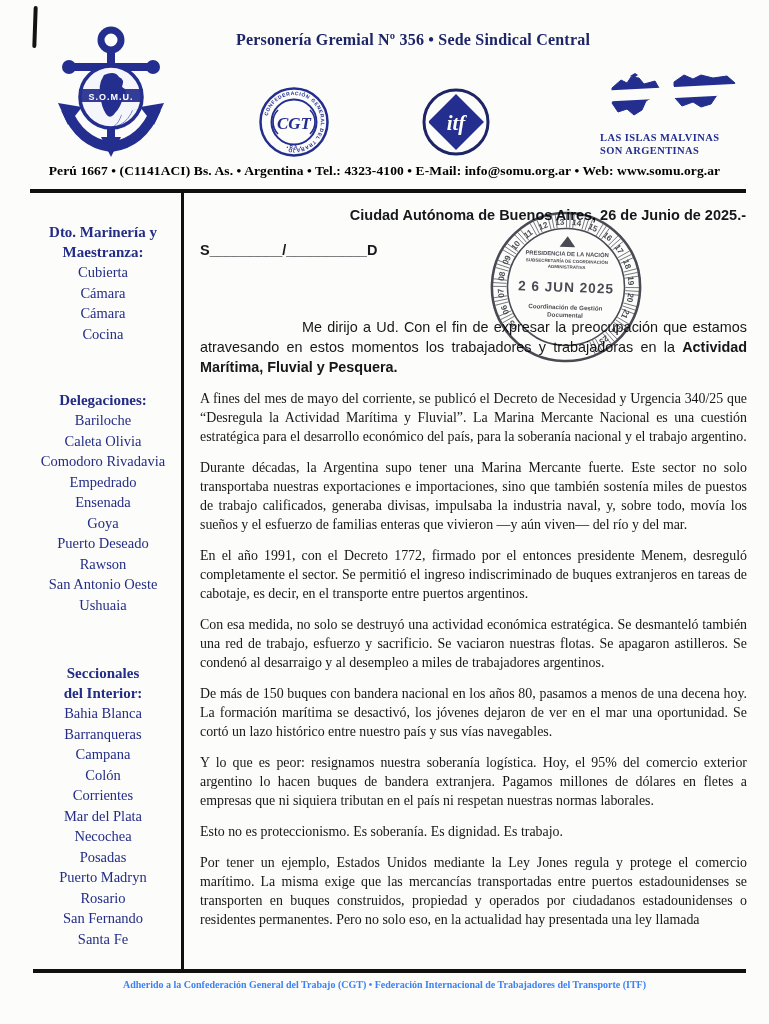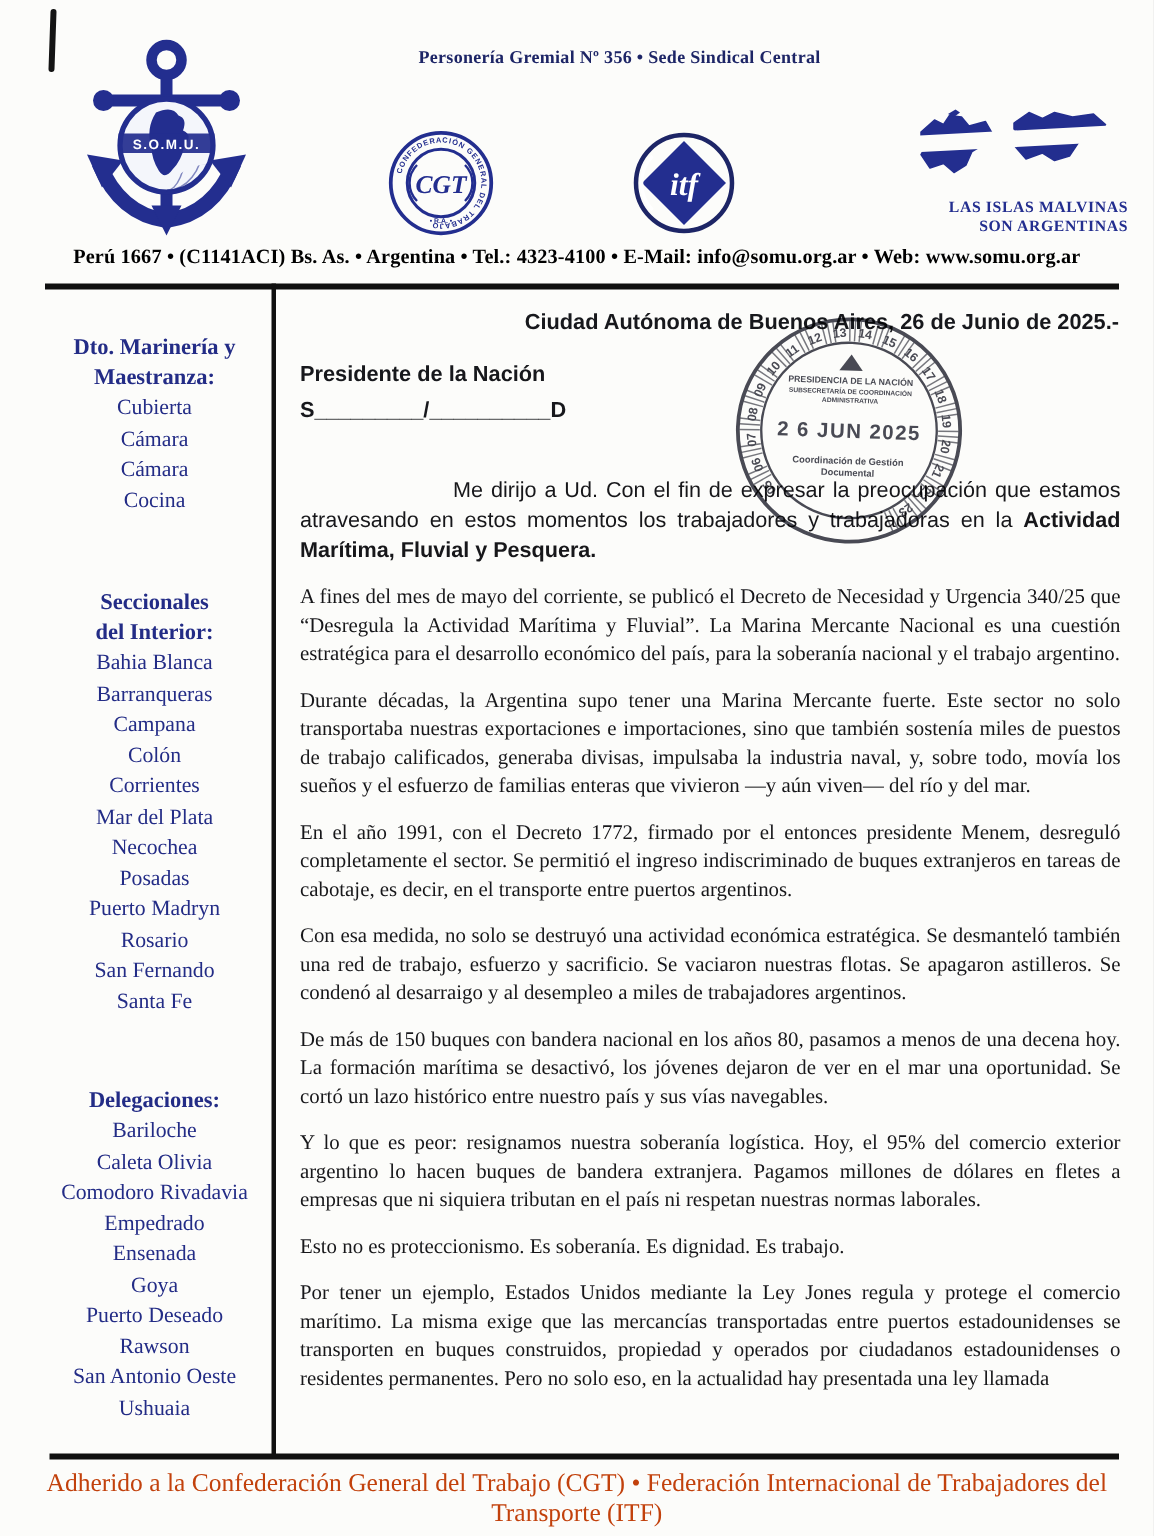--- a/index.html
+++ b/index.html
@@ -5,24 +5,24 @@
   html,body{margin:0;padding:0;background:#e9e9e7;}
   .page{position:relative;width:769px;height:1024px;background:#fcfcfa;overflow:hidden;
         font-family:"Liberation Serif",serif;color:#17171a;}
   .pen-mark{position:absolute;left:33px;top:6px;width:4px;height:42px;background:#141414;
         border-radius:2px;transform:rotate(2deg);}
   
   .somu-logo{position:absolute;left:52px;top:22px;width:118px;height:138px;}
   .title-block{position:absolute;left:178px;top:26px;width:470px;text-align:center;}
   .main-title{font-family:"Liberation Serif",serif;font-style:italic;font-weight:bold;
         font-size:27px;line-height:30px;color:#232e8f;letter-spacing:.5px;margin:0;}
-  .sub-title{font-weight:bold;font-size:12px;color:#1d2566;margin-top:5px;letter-spacing:.2px;}
+  .sub-title{font-weight:bold;font-size:16px;color:#1d2566;margin-top:5px;letter-spacing:.2px;}
   .cgt-logo{position:absolute;left:258px;top:86px;width:72px;height:72px;}
   .itf-logo{position:absolute;left:420px;top:86px;width:72px;height:72px;}
-  .malvinas{position:absolute;left:600px;top:56px;width:152px;text-align:right;}
+  .malvinas{position:absolute;left:600px;top:56px;width:152px;text-align:left;}
   .malvinas-caption{font-size:10.5px;font-weight:bold;color:#232e8f;line-height:12.5px;letter-spacing:.4px;}
   .address-line{position:absolute;left:0;top:163px;width:100%;text-align:center;
         font-weight:bold;font-size:13.5px;color:#000000;letter-spacing:.1px;}
   
   .rule{position:absolute;background:#101010;}
   .rule-top{left:30px;top:189px;width:716px;height:3.5px;}
   .rule-bottom{left:33px;top:969px;width:713px;height:3.5px;}
   .v-divider{position:absolute;left:181px;top:189px;width:2.5px;height:783px;background:#101010;}
   
   .sidebar{position:absolute;left:28px;top:222px;width:150px;text-align:center;color:#232c86;}
@@ -35,21 +35,21 @@
         font-weight:600;font-size:14.5px;line-height:24px;color:#17181c;}
   .paragraphs{position:absolute;left:200px;top:317px;width:547px;}
   .para{margin:0 0 12px 0;font-size:13.9px;line-height:19px;text-align:justify;color:#17171a;}
   .para.sans{font-family:"Liberation Sans",sans-serif;font-size:14.4px;line-height:20px;text-indent:102px;}
   .para b{font-weight:bold;}
   
   .stamp{position:absolute;left:488px;top:209px;width:156px;height:156px;
         transform:rotate(2deg);mix-blend-mode:multiply;opacity:.92;}
   
   .footer-line{position:absolute;left:0;top:979px;width:100%;text-align:center;
-        font-weight:normal;font-size:17px;color:#c2410c;}
+        font-weight:bold;font-size:10px;color:#3b82f6;}
 </style>
 </head>
 <body>
 
 <div class="page">
 
   <div class="pen-mark"></div>
 
   <svg class="somu-logo" viewBox="0 0 118 136">
     <g fill="#232e8f" stroke="none">
@@ -121,54 +121,53 @@
 
   <aside class="sidebar" id="sidebar">
       <div style="margin-top: 0px;">
         <div class="sb-heading-line">Dto. Marinería y</div>
         <div class="sb-heading-line">Maestranza:</div>
         <div class="sb-item">Cubierta</div>
         <div class="sb-item">Cámara</div>
         <div class="sb-item">Cámara</div>
         <div class="sb-item">Cocina</div>
       </div>
+      <div style="margin-top: 46px;">
+        <div class="sb-heading-line">Delegaciones:</div>
+        <div class="sb-item">Bariloche</div>
+        <div class="sb-item">Caleta Olivia</div>
+        <div class="sb-item">Comodoro Rivadavia</div>
+        <div class="sb-item">Empedrado</div>
+        <div class="sb-item">Ensenada</div>
+        <div class="sb-item">Goya</div>
+        <div class="sb-item">Puerto Deseado</div>
+        <div class="sb-item">Rawson</div>
+        <div class="sb-item">San Antonio Oeste</div>
+        <div class="sb-item">Ushuaia</div>
+      </div>
       <div style="margin-top: 48px;">
         <div class="sb-heading-line">Seccionales</div>
         <div class="sb-heading-line">del Interior:</div>
         <div class="sb-item">Bahia Blanca</div>
         <div class="sb-item">Barranqueras</div>
         <div class="sb-item">Campana</div>
         <div class="sb-item">Colón</div>
         <div class="sb-item">Corrientes</div>
         <div class="sb-item">Mar del Plata</div>
         <div class="sb-item">Necochea</div>
         <div class="sb-item">Posadas</div>
         <div class="sb-item">Puerto Madryn</div>
         <div class="sb-item">Rosario</div>
         <div class="sb-item">San Fernando</div>
         <div class="sb-item">Santa Fe</div>
       </div>
-      <div style="margin-top: 46px;">
-        <div class="sb-heading-line">Delegaciones:</div>
-        <div class="sb-item">Bariloche</div>
-        <div class="sb-item">Caleta Olivia</div>
-        <div class="sb-item">Comodoro Rivadavia</div>
-        <div class="sb-item">Empedrado</div>
-        <div class="sb-item">Ensenada</div>
-        <div class="sb-item">Goya</div>
-        <div class="sb-item">Puerto Deseado</div>
-        <div class="sb-item">Rawson</div>
-        <div class="sb-item">San Antonio Oeste</div>
-        <div class="sb-item">Ushuaia</div>
-      </div>
     </aside>
 
   <div class="date-line">Ciudad Autónoma de Buenos Aires, 26 de Junio de 2025.-</div>
   <div class="recipient" id="recipient">
-      <div>Presidente de la Nación</div>
       <div>S_________/__________D</div>
     </div>
   <div class="paragraphs" id="paragraphs">
       <p class="para sans"><span>Me dirijo a Ud. Con el fin de expresar la preocupación que estamos atravesando en estos momentos los trabajadores y trabajadoras en la </span><b>Actividad Marítima, Fluvial y Pesquera.</b></p>
       <p class="para"><span>A fines del mes de mayo del corriente, se publicó el Decreto de Necesidad y Urgencia 340/25 que “Desregula la Actividad Marítima y Fluvial”. La Marina Mercante Nacional es una cuestión estratégica para el desarrollo económico del país, para la soberanía nacional y el trabajo argentino.</span></p>
       <p class="para"><span>Durante décadas, la Argentina supo tener una Marina Mercante fuerte. Este sector no solo transportaba nuestras exportaciones e importaciones, sino que también sostenía miles de puestos de trabajo calificados, generaba divisas, impulsaba la industria naval, y, sobre todo, movía los sueños y el esfuerzo de familias enteras que vivieron —y aún viven— del río y del mar.</span></p>
       <p class="para"><span>En el año 1991, con el Decreto 1772, firmado por el entonces presidente Menem, desreguló completamente el sector. Se permitió el ingreso indiscriminado de buques extranjeros en tareas de cabotaje, es decir, en el transporte entre puertos argentinos.</span></p>
       <p class="para"><span>Con esa medida, no solo se destruyó una actividad económica estratégica. Se desmanteló también una red de trabajo, esfuerzo y sacrificio. Se vaciaron nuestras flotas. Se apagaron astilleros. Se condenó al desarraigo y al desempleo a miles de trabajadores argentinos.</span></p>
       <p class="para"><span>De más de 150 buques con bandera nacional en los años 80, pasamos a menos de una decena hoy. La formación marítima se desactivó, los jóvenes dejaron de ver en el mar una oportunidad. Se cortó un lazo histórico entre nuestro país y sus vías navegables.</span></p>
       <p class="para"><span>Y lo que es peor: resignamos nuestra soberanía logística. Hoy, el 95% del comercio exterior argentino lo hacen buques de bandera extranjera. Pagamos millones de dólares en fletes a empresas que ni siquiera tributan en el país ni respetan nuestras normas laborales.</span></p>

